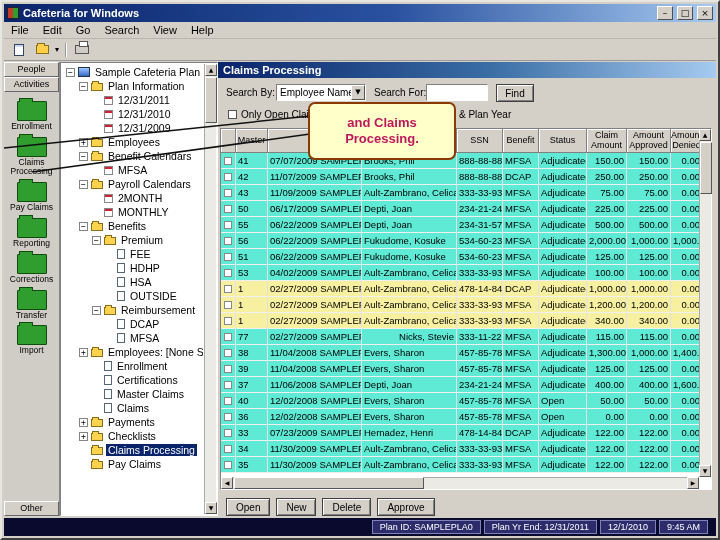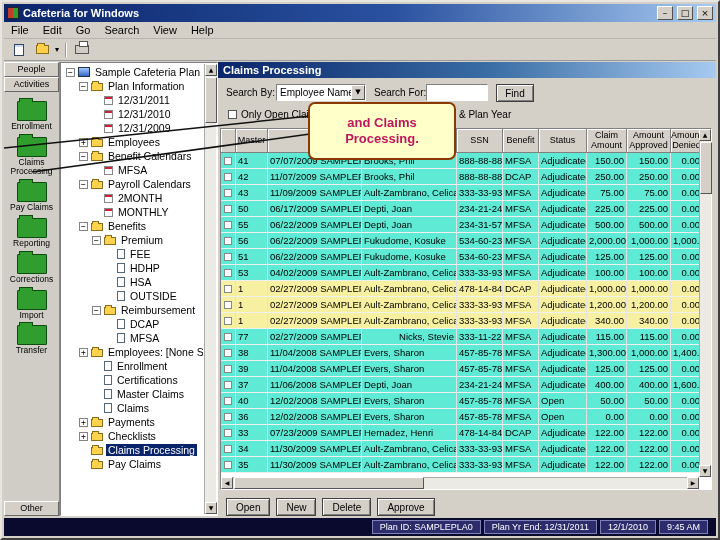--- a/index.html
+++ b/index.html
@@ -159,25 +159,25 @@
         <div class="ob-item">
           <div class="big-folder"></div>
           <div class="ob-label">Reporting</div>
         </div>
         <div class="ob-item">
           <div class="big-folder"></div>
           <div class="ob-label">Corrections</div>
         </div>
         <div class="ob-item">
           <div class="big-folder"></div>
-          <div class="ob-label">Import</div>
+          <div class="ob-label">Transfer</div>
         </div>
         <div class="ob-item">
           <div class="big-folder"></div>
-          <div class="ob-label">Transfer</div>
+          <div class="ob-label">Import</div>
         </div>
       </div>
     <div class="ob-btn">Other</div>
   </div>
 
   <div class="treepanel">
     <div class="tree" id="tree">
         <div class="trow">
           <span class="tind" style="width: 0px;"></span>
           <span class="texp">−</span>

